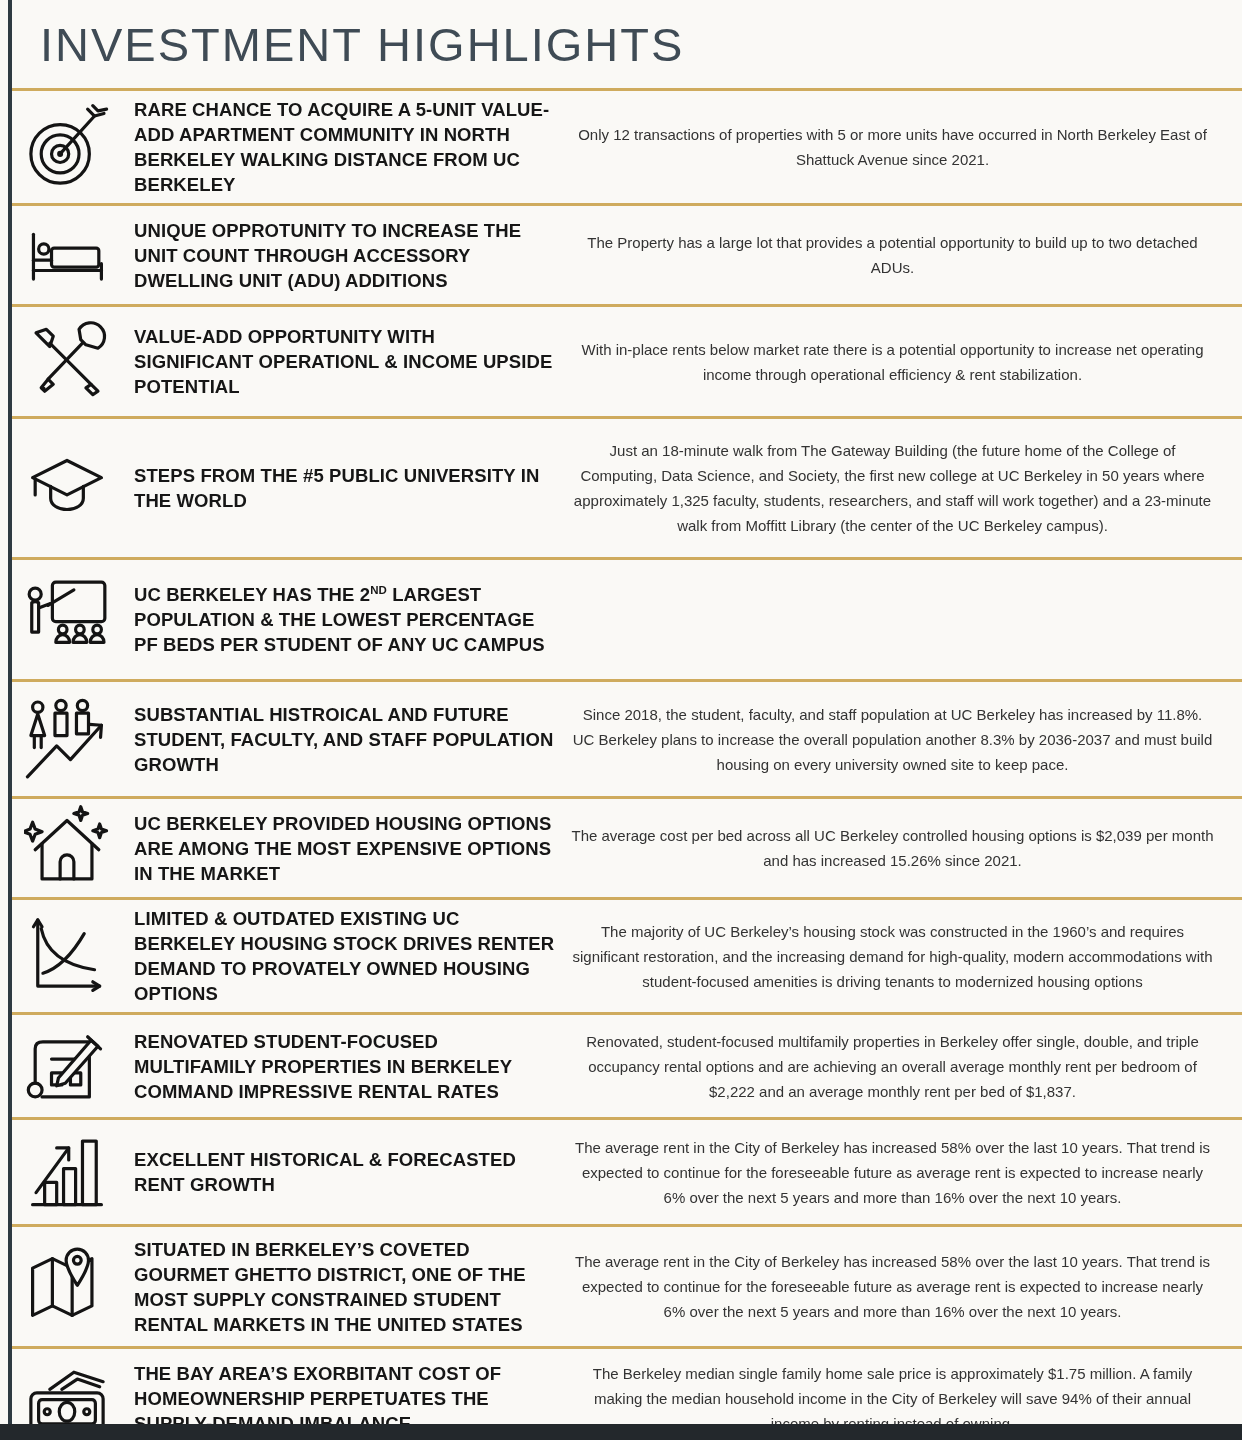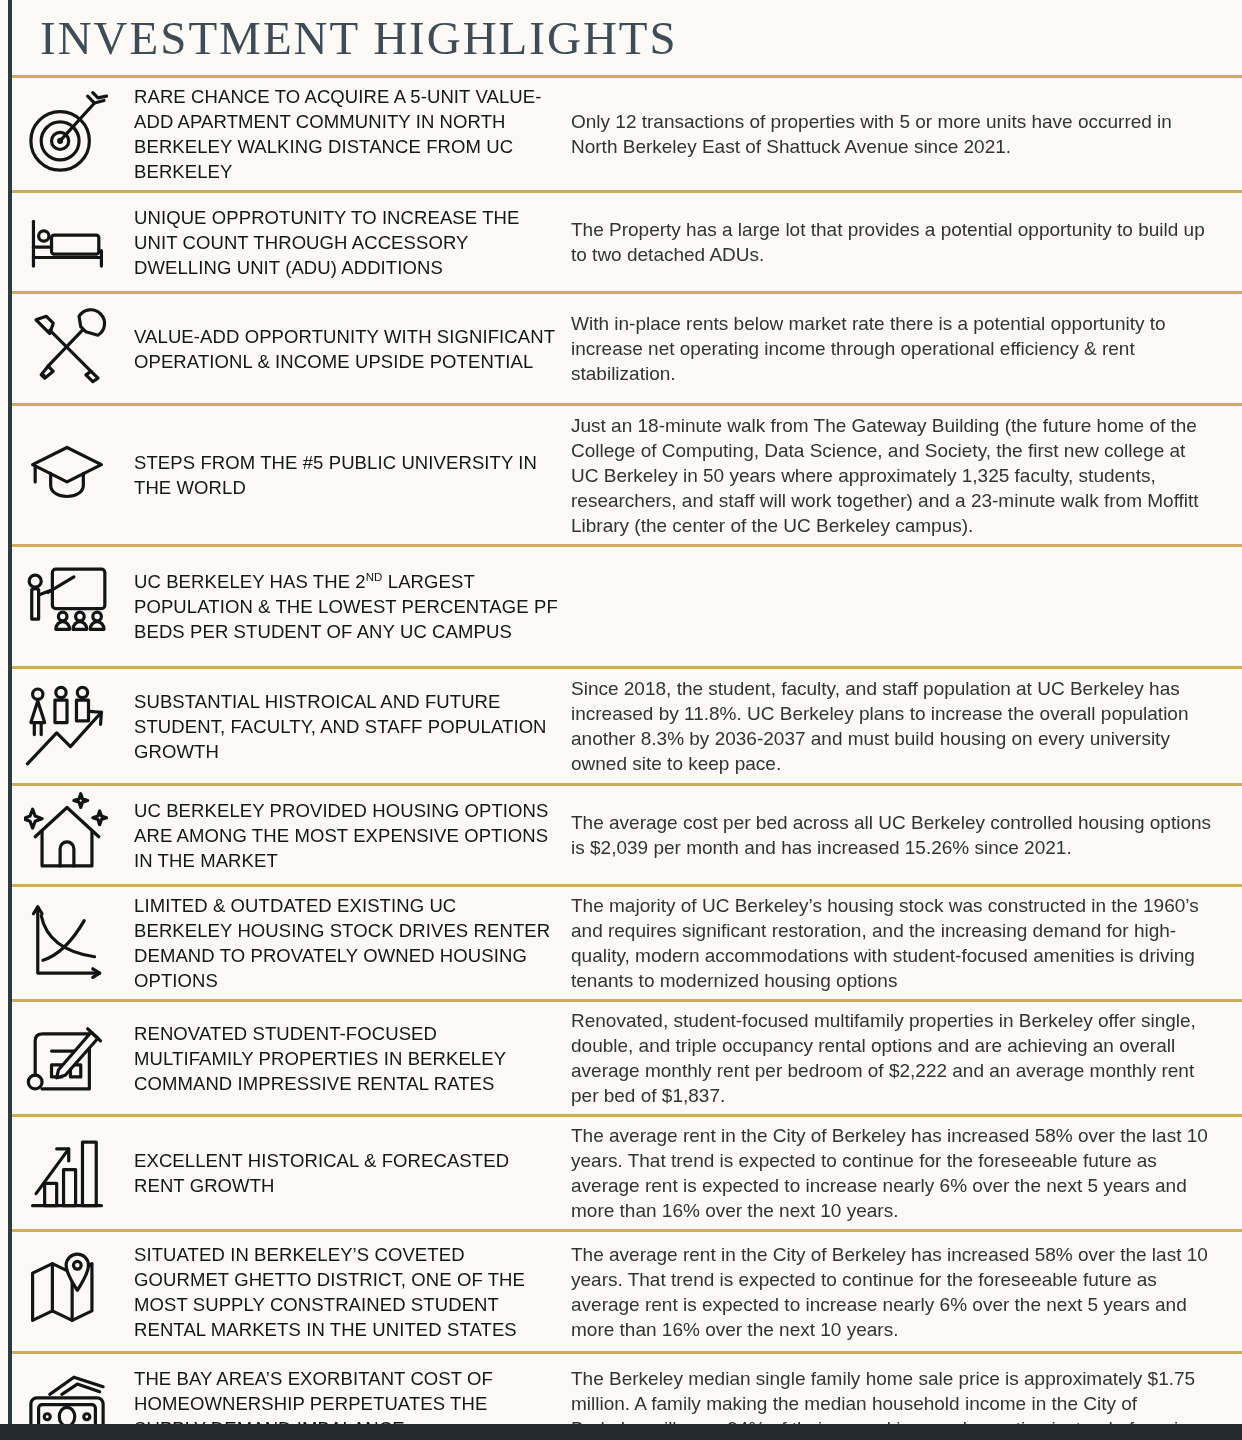--- a/index.html
+++ b/index.html
@@ -13,25 +13,24 @@
   }
   .left-rule{
     position:absolute;left:8px;top:0;width:4px;height:1424px;
     background:#2e3a42;
   }
   .page{
     position:relative;
     padding-left:12px;
   }
   header.titlebar{
-    height:75px;
+    height:88px;
     display:flex;align-items:center;
     box-sizing:border-box;
     padding-left:28px;
-    font-family:Liberation Serif, serif;
   }
   h1.title{
     margin:0;
     font-size:47px;
     font-weight:300;
     letter-spacing:2px;
     color:#3f4b55;
   }
   section.row{
     display:grid;
@@ -45,31 +44,32 @@
   section.row:last-of-type{border-bottom:3px solid #cfab5e;}
   .icon-cell{
     display:flex;align-items:center;justify-content:center;
   }
   .icon-cell svg{width:86px;height:86px;display:block;}
   .icon-cell svg *{vector-effect:non-scaling-stroke;}
   h2.heading{
     margin:0;
     font-size:18.5px;
     line-height:25px;
-    font-weight:normal;
+    font-weight:bold;
     color:#161616;
     letter-spacing:0.1px;
   }
   h2.heading sup{font-size:0.62em;line-height:0;}
   p.body-text{
     margin:0;
-    font-size:19px;
+    font-size:15px;
     line-height:25px;
     color:#333333;
     max-width:668px;
+    text-align:center;
   }
   footer.bottom-band{
     position:absolute;left:0;bottom:0;width:100%;height:16px;
     background:#23282c;
   }
   
   .ic{stroke:#141414;fill:none;stroke-width:3.2;stroke-linecap:round;stroke-linejoin:round;}
   .ic-fill{fill:#141414;stroke:none;}
   .ic-white{fill:#faf9f6;stroke:#141414;stroke-width:3.2;stroke-linejoin:round;}
 </style>

